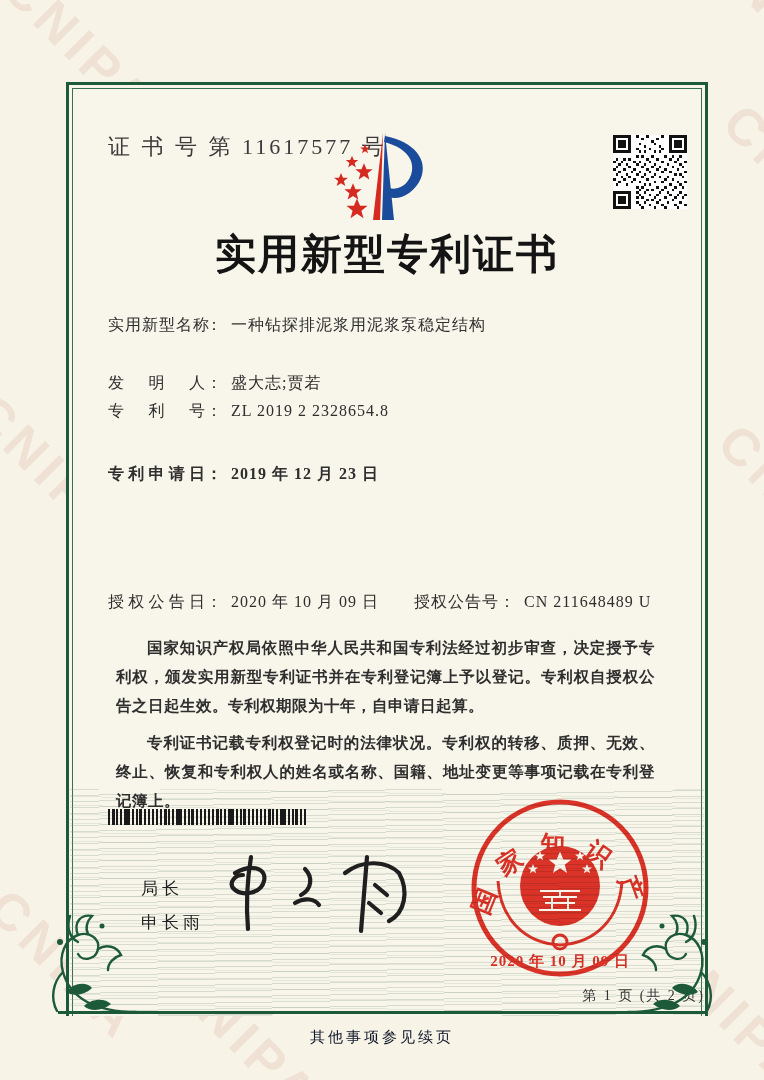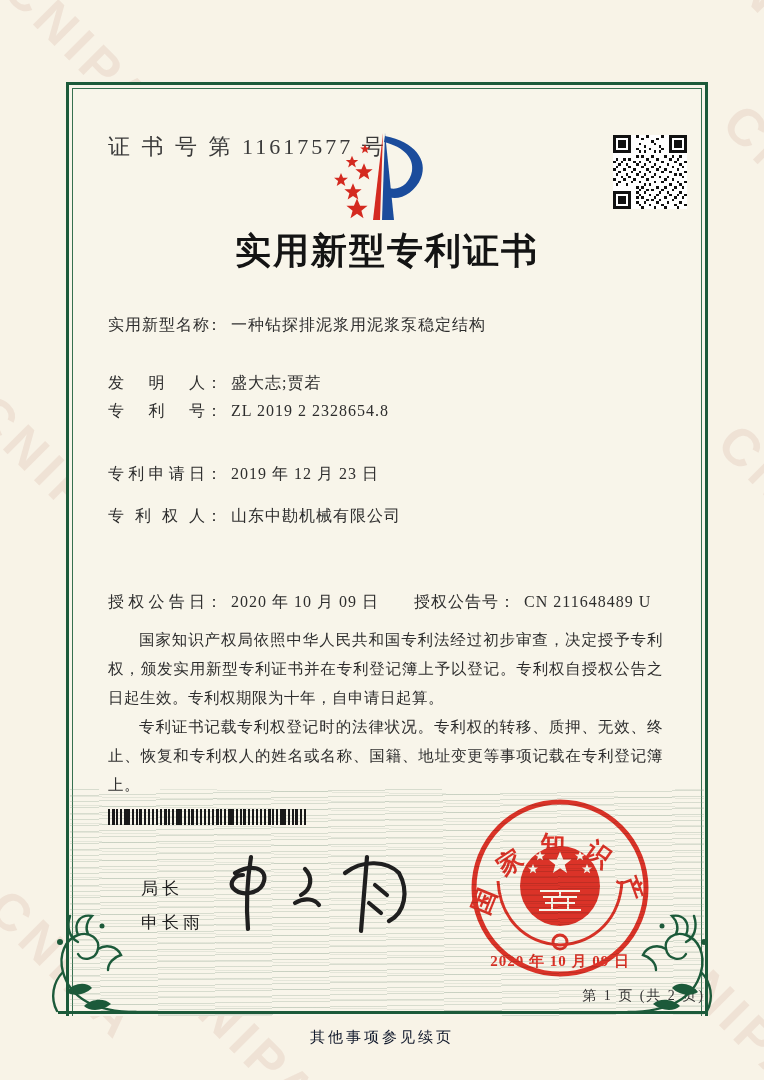--- a/index.html
+++ b/index.html
@@ -50,33 +50,33 @@
   }
   .flourish{position:absolute;z-index:4;}
   .cert-no{
     position:absolute;left:39px;top:47px;
     font-size:22px;letter-spacing:3px;color:#3a3a3a;
   }
   .logo{position:absolute;left:262px;top:42px;}
   .qr{position:absolute;left:544px;top:50px;width:74px;height:74px;}
   .title{
     position:absolute;left:0;right:0;top:142px;
-    text-align:center;font-size:36px;font-weight:bold;
+    text-align:center;font-size:41px;font-weight:bold;
     letter-spacing:2px;color:#141414;margin:0;
   }
   .frow{position:absolute;left:39px;right:40px;font-size:16px;letter-spacing:1px;color:#2e2e2e;white-space:nowrap;}
   .flabel{display:inline-block;width:98px;text-align:justify;text-align-last:justify;vertical-align:top;}
   .colon{display:inline-block;margin-right:8px;}
   .grant2{position:absolute;left:306px;top:0;}
   .body-text{
     position:absolute;left:39px;right:42px;top:540px;
     font-size:15.5px;line-height:29px;color:#2e2e2e;
     text-align:justify;letter-spacing:0.5px;
   }
-  .body-text p{margin:0;text-indent:2em;}
+  .body-text p{margin:8px;text-indent:2em;font-weight:bold;}
   .barcode{
     position:absolute;left:39px;top:724px;width:200px;height:16px;
     background:
       repeating-linear-gradient(90deg,#191919 0 2px,transparent 2px 4px),
       repeating-linear-gradient(90deg,transparent 0 5px,#191919 5px 7px,transparent 7px 13px),
       repeating-linear-gradient(90deg,#191919 0 1px,transparent 1px 8px);
   }
   .signer{position:absolute;left:44px;top:792px;font-size:17px;letter-spacing:4px;color:#222;margin-left:28px;}
   .signer div{margin-bottom:11px;}
   .signature{position:absolute;left:148px;top:766px;}
@@ -144,25 +144,22 @@
 
     <div class="frow" style="top:230px;font-family:Liberation Serif, serif;">
       <span class="flabel">实用新型名称</span><span class="colon">：</span><span>一种钻探排泥浆用泥浆泵稳定结构</span>
     </div>
     <div class="frow" style="top:288px;">
       <span class="flabel">发明人</span><span class="colon">：</span><span>盛大志;贾若</span>
     </div>
     <div class="frow" style="top:316px;">
       <span class="flabel">专利号</span><span class="colon">：</span><span>ZL 2019 2 2328654.8</span>
     </div>
-    <div class="frow" style="top:379px;">
+    <div class="frow" style="top:379px;font-weight:bold;">
       <span class="flabel">专利申请日</span><span class="colon">：</span><span>2019 年 12 月 23 日</span>
-    </div>
-    <div class="frow" style="top:421px;">
-      <span class="flabel">专利权人</span><span class="colon">：</span><span>山东中勘机械有限公司</span>
     </div>
     <div class="frow" style="top:507px;">
       <span class="flabel">授权公告日</span><span class="colon">：</span><span>2020 年 10 月 09 日</span>
       <span class="grant2">
         <span>授权公告号</span><span class="colon">：</span><span>CN 211648489 U</span>
       </span>
     </div>
 
     <div class="body-text">
       <p>国家知识产权局依照中华人民共和国专利法经过初步审查，决定授予专利权，颁发实用新型专利证书并在专利登记簿上予以登记。专利权自授权公告之日起生效。专利权期限为十年，自申请日起算。</p>

